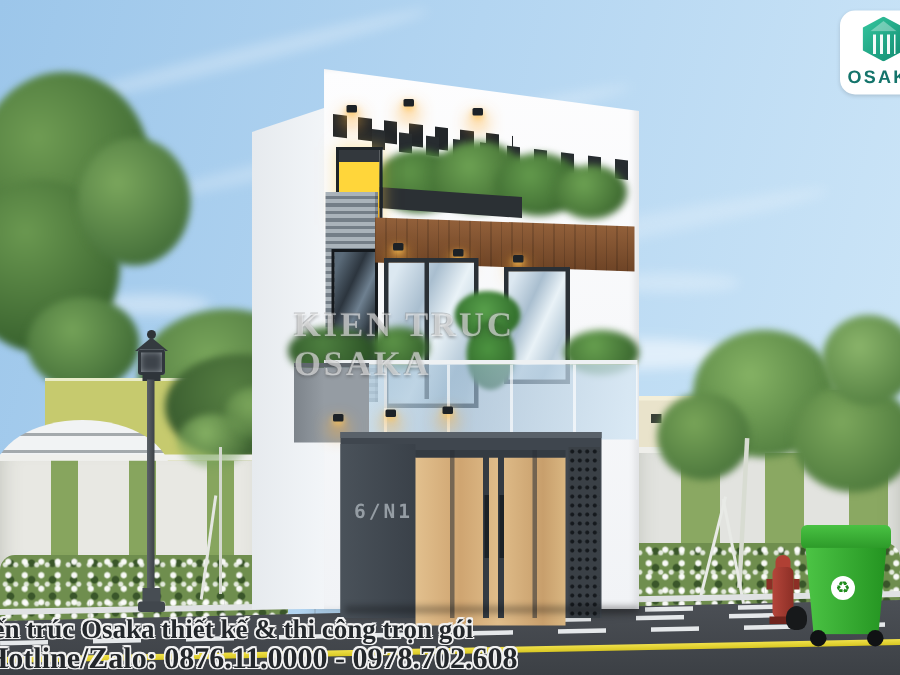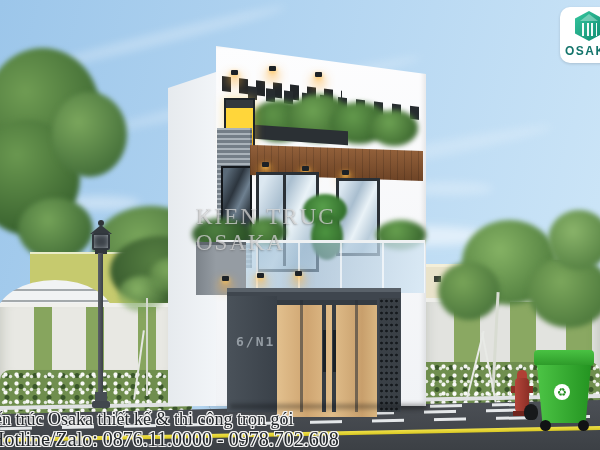--- a/index.html
+++ b/index.html
@@ -4,21 +4,21 @@
 <style>
   html,body{margin:0;padding:0;background:#222;}
   .scene{position:relative;width:600px;height:450px;overflow:hidden;
          font-family:"Liberation Sans",sans-serif;background:linear-gradient(105deg,#9cc6ea 0%,#b3d5f1 45%,#cfe7f8 100%);}
   .abs{position:absolute;}
   .blob{position:absolute;border-radius:50%;filter:blur(2.5px);}
   .cloud{position:absolute;background:rgba(255,255,255,.55);border-radius:50%;filter:blur(4px);}
   .dl{position:absolute;width:7px;height:5px;background:#1d2226;border-radius:1px;
       box-shadow:0 7px 11px 2px rgba(255,178,60,.85),0 2px 4px rgba(255,200,90,.9);}
   .dash{position:absolute;height:3px;background:repeating-linear-gradient(90deg,#e5e8ea 0 32px,transparent 32px 62px);}
-  .wm{position:absolute;font-family:"Liberation Serif",serif;font-weight:normal;}
+  .wm{position:absolute;font-family:"Liberation Serif",serif;font-weight:bold;}
   .glass{background:linear-gradient(115deg,#dce8f1 8%,#a9becf 34%,#e9f2f7 55%,#b9ccda 78%,#e2edf4 100%);}
 </style>
 </head>
 <body>
 
 <div class="scene">
 
   <div class="cloud" style="left:20px;top:34px;width:270px;height:11px;transform:rotate(-14deg);opacity:.5;"></div>
   <div class="cloud" style="left:95px;top:88px;width:330px;height:13px;transform:rotate(-13deg);opacity:.45;"></div>
   <div class="cloud" style="left:255px;top:148px;width:300px;height:15px;transform:rotate(-11deg);opacity:.4;"></div>

